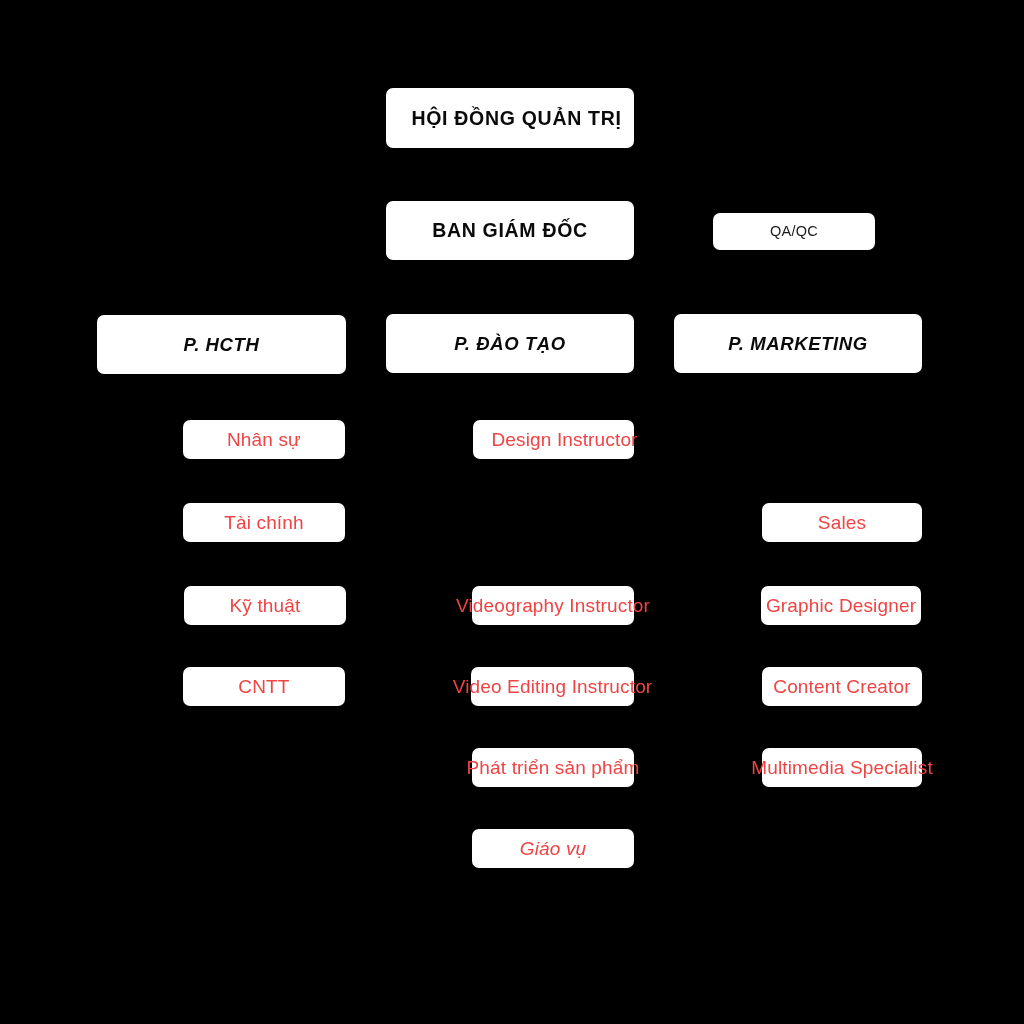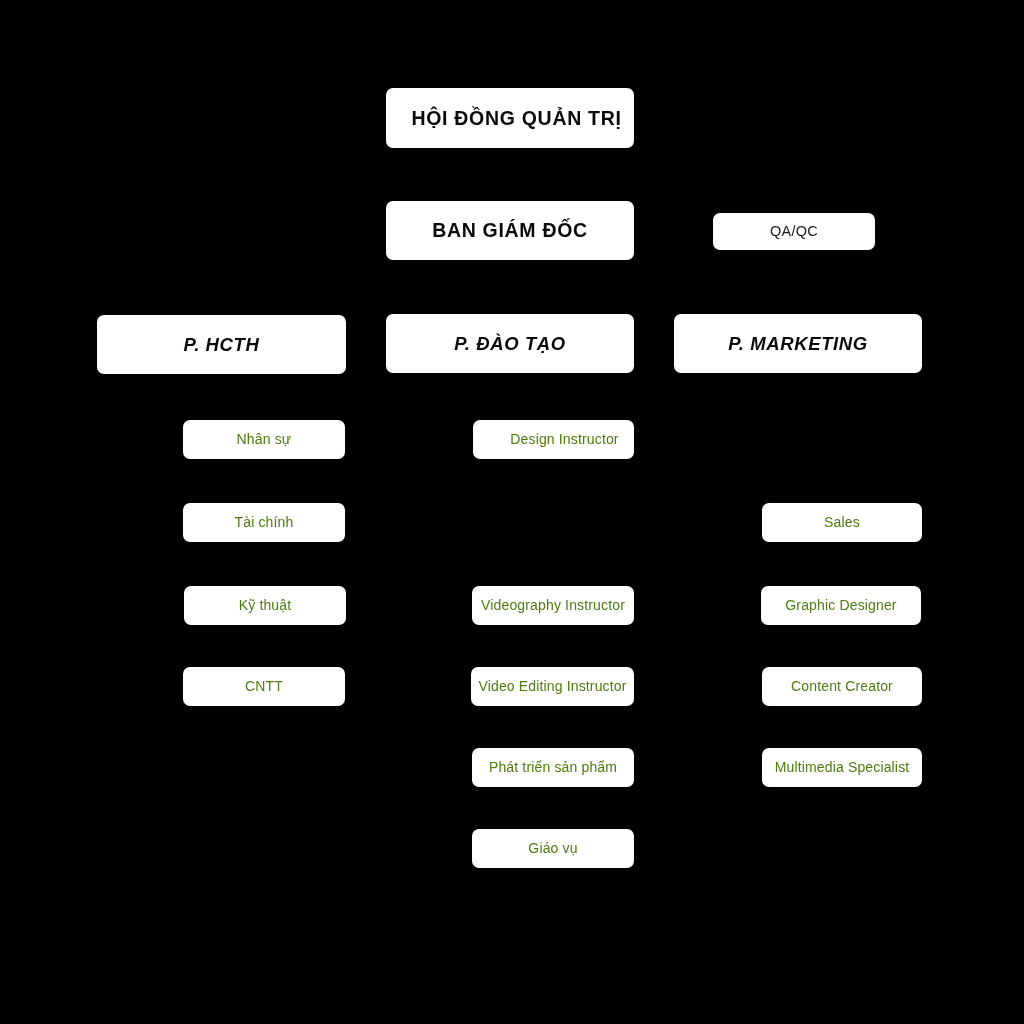--- a/index.html
+++ b/index.html
@@ -37,23 +37,23 @@
   
   .node.dept{
     font-weight:bold;
     font-size:18.5px;
     letter-spacing:0.6px;
     font-style:italic;
   }
   
   .node.staff{
     font-weight:normal;
-    font-size:14px;
+    font-size:19px;
     letter-spacing:0.15px;
-    color:#4d7c0f;
+    color:#ef4444;
   }
   
   .node.aux{
     font-weight:normal;
     font-size:14.5px;
     letter-spacing:0.3px;
     color:#1a1a1a;
   }
 </style>
 </head>
@@ -103,21 +103,21 @@
   </div>
   <div class="node staff" style="left:472px;top:586px;width:162px;height:39px;">
     <span>Videography Instructor</span>
   </div>
   <div class="node staff" style="left:471px;top:667px;width:163px;height:39px;">
     <span>Video Editing Instructor</span>
   </div>
   <div class="node staff" style="left:472px;top:748px;width:162px;height:39px;">
     <span>Phát triển sản phẩm</span>
   </div>
-  <div class="node staff" style="left:472px;top:829px;width:162px;height:39px;">
+  <div class="node staff" style="left:472px;top:829px;width:162px;height:39px;font-style:italic;">
     <span>Giáo vụ</span>
   </div>
 
   <div class="node staff" style="left:762px;top:503px;width:160px;height:39px;">
     <span>Sales</span>
   </div>
   <div class="node staff" style="left:761px;top:586px;width:160px;height:39px;">
     <span>Graphic Designer</span>
   </div>
   <div class="node staff" style="left:762px;top:667px;width:160px;height:39px;">

